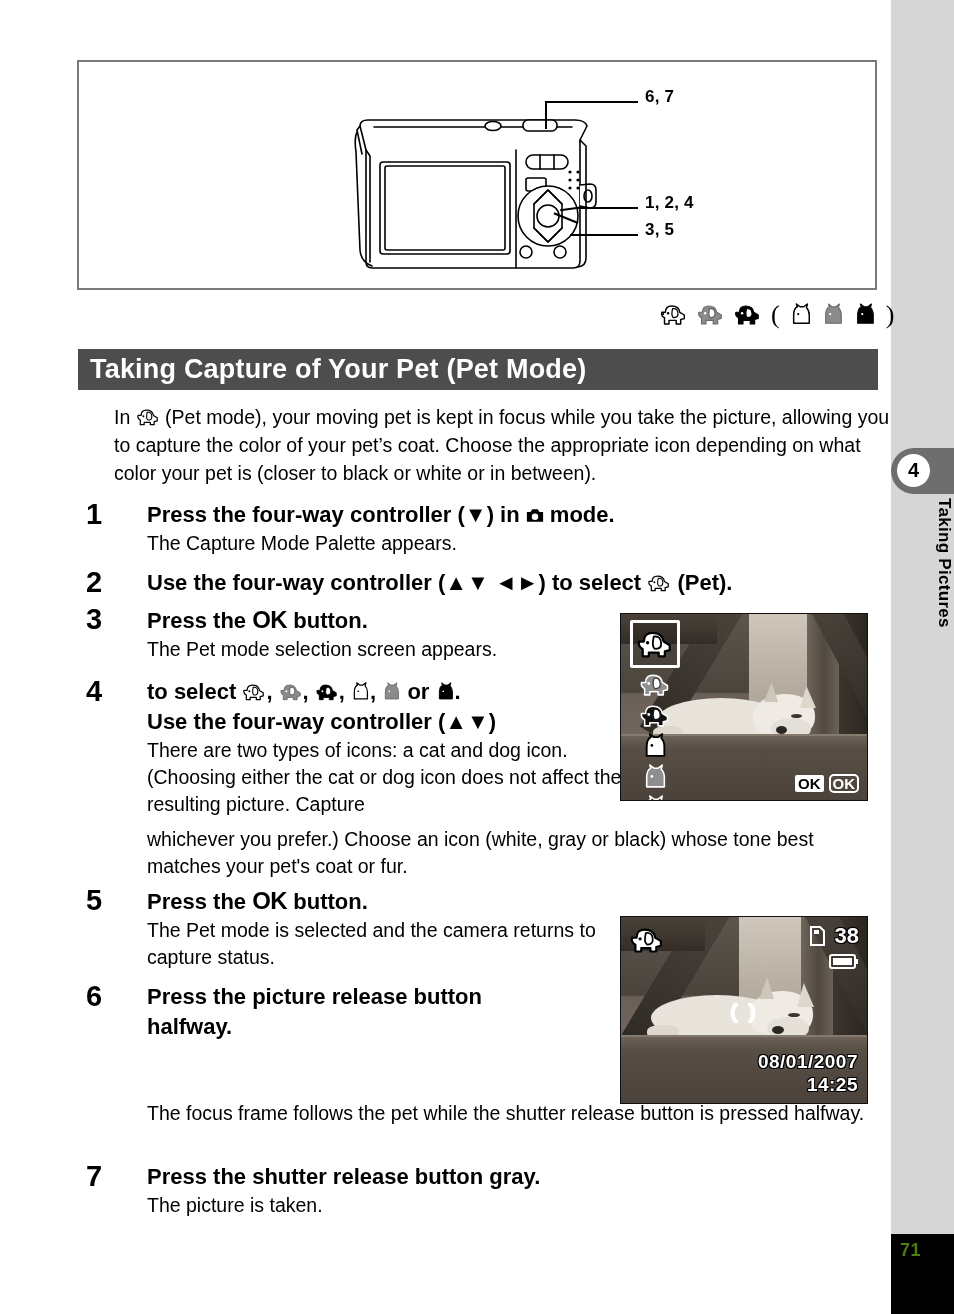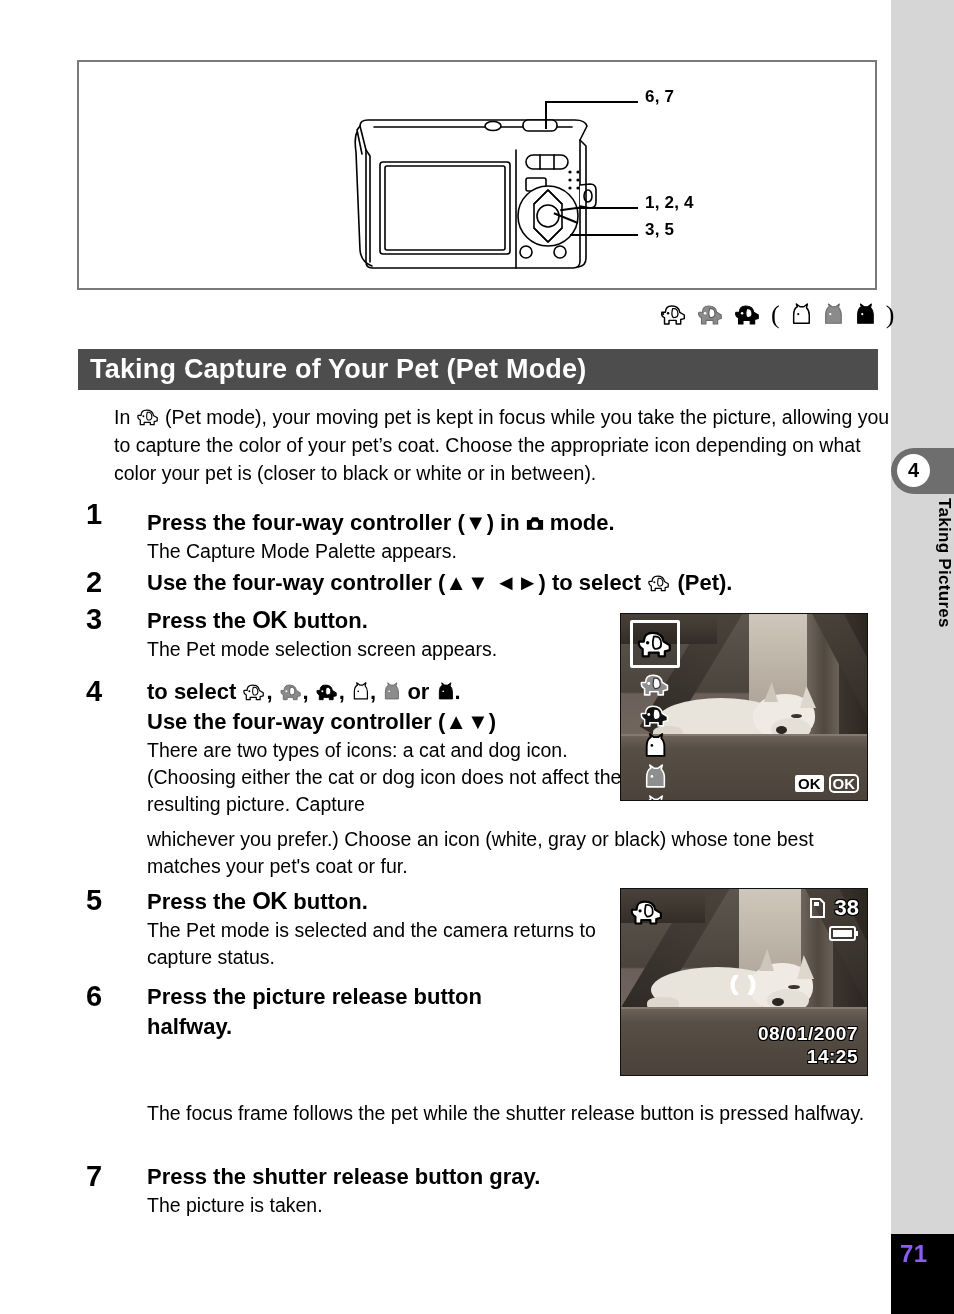--- a/index.html
+++ b/index.html
@@ -70,22 +70,22 @@
     left: 891px;
     top: 1234px;
     width: 63px;
     height: 80px;
     background: #000000;
   }
   #page-number {
     position: absolute;
     left: 900px;
     top: 1240px;
-    color: #8b5cf6;
-    font-size: 24px;
+    color: #4d7c0f;
+    font-size: 18px;
     font-weight: bold;
     letter-spacing: 0.5px;
   }
 
   
   #figure-box {
     position: absolute;
     left: 77px;
     top: 60px;
     width: 800px;
@@ -198,21 +198,21 @@
     margin: 0;
     padding: 0;
   }
   .step-text {
     position: absolute;
     left: 68px;
     top: 2px;
   }
 
   #step1 { left: 79px; top: 498px; width: 790px; }
-  #step1 .step-text { width: 780px; margin-top: 8px; }
+  #step1 .step-text { width: 780px; }
   #step2 { left: 79px; top: 566px; width: 800px; }
   #step2 .step-text { width: 790px; }
   #step3 { left: 79px; top: 603px; width: 540px; }
   #step3 .step-text { width: 500px; }
   #step4 { left: 79px; top: 675px; width: 560px; }
   #step4 .step-text { width: 500px; }
   #step4-extra {
     position: absolute;
     left: 147px;
     top: 826px;
@@ -245,21 +245,21 @@
   .lcd {
     position: absolute;
     width: 248px;
     height: 188px;
     background: #3a3a38;
     border: 1px solid #111;
     box-sizing: border-box;
     overflow: hidden;
   }
   #lcd-select { left: 620px; top: 613px; }
-  #lcd-capture { left: 620px; top: 888px; }
+  #lcd-capture { left: 620px; top: 916px; }
 
   
   .scene {
     position: absolute;
     inset: 0;
     background:
       linear-gradient(180deg, #5d564e 0%, #4a443d 42%, #6b6059 43%, #7b6f65 100%);
   }
   .plank-v {
     position: absolute;

